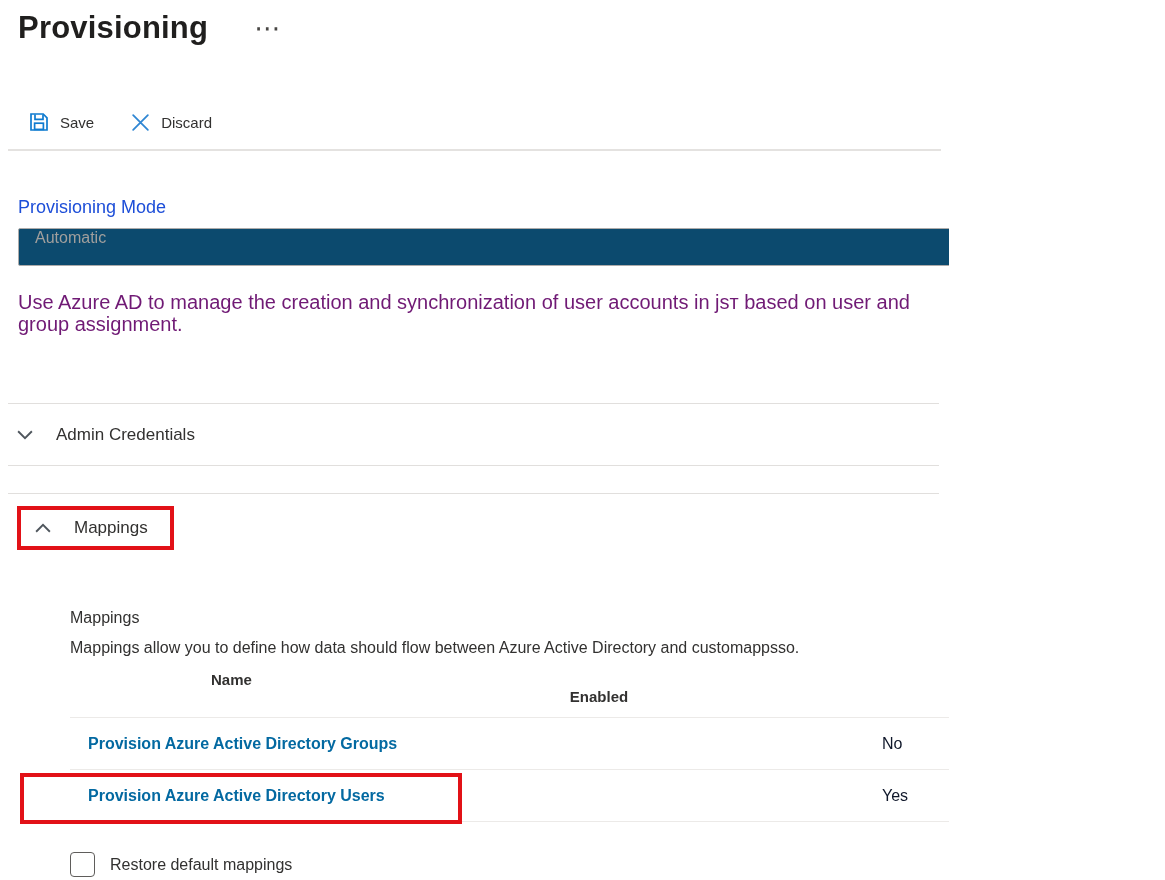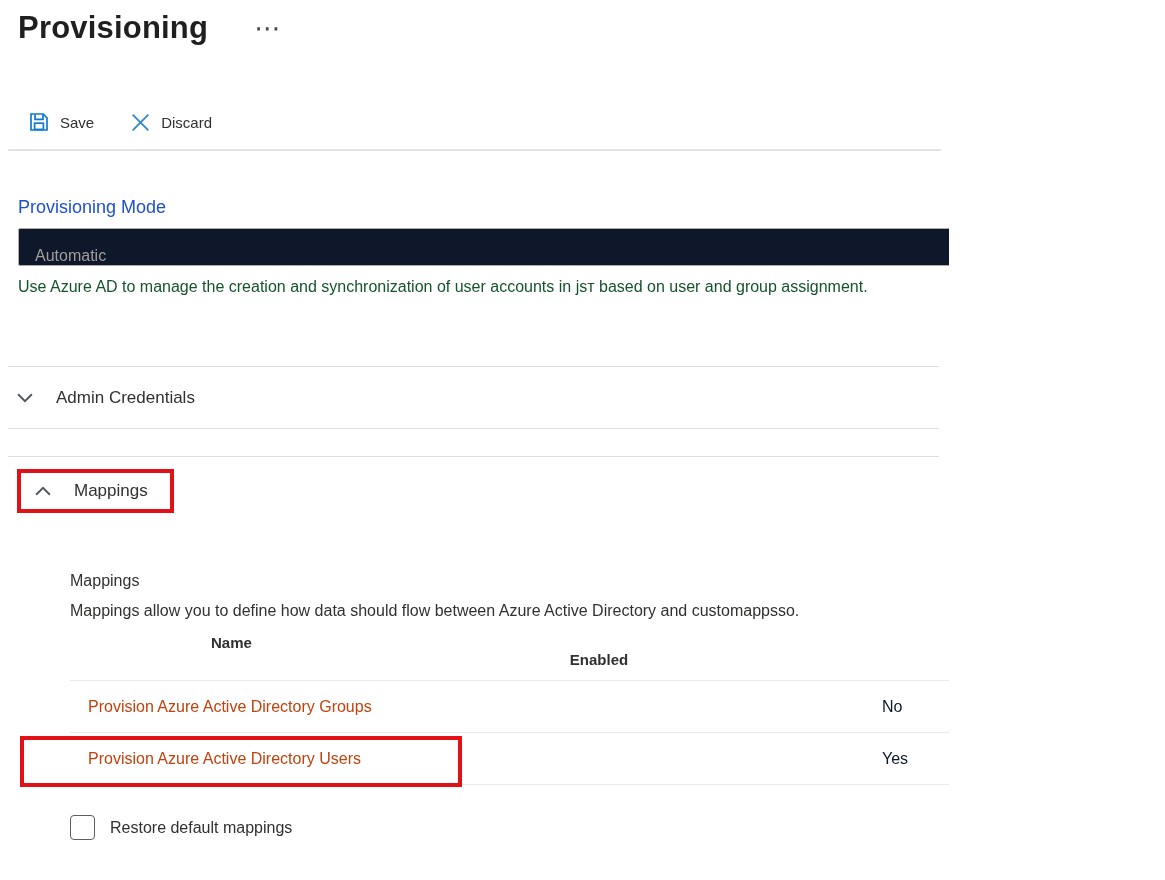--- a/index.html
+++ b/index.html
@@ -19,26 +19,26 @@
   .toolbar{display:flex;align-items:center;gap:36px;margin:52px 0 0 28px;height:36px;}
   .tb-item{display:flex;align-items:center;gap:10px;cursor:pointer;}
   .tb-label{font-size:15px;color:#323130;}
   .divider-strong{height:2px;background:#e4e2e0;margin:9px 8px 0 8px;}
   .divider{height:1px;background:#e1dfdd;margin:0 10px 0 8px;}
   
   .field-label{margin:46px 0 0 18px;font-size:18px;color:#1d4ed8;}
   .dropdown{
     box-sizing:border-box;
     margin:10px 0 0 18px;width:1122px;height:38px;
-    background:#0f172a;border:1px solid #adabaa;border-radius:2px;
-    display:flex;align-items:flex-end;justify-content:space-between;
+    background:#0c4a6e;border:1px solid #adabaa;border-radius:2px;
+    display:flex;align-items:flex-start;justify-content:space-between;
     padding:0 14px 0 16px;
   }
   .dropdown-value{font-size:16px;color:#a19f9d;}
-  .desc-text{margin:10px 18px 0 18px;font-size:16px;color:#14532d;line-height:22px;}
+  .desc-text{margin:25px 18px 0 18px;font-size:20px;color:#701a75;line-height:22px;}
   .gap-to-sections{height:68px;}
   
   .expander{display:flex;align-items:center;height:61px;padding-left:15px;cursor:pointer;}
   .expander-label{margin-left:21px;font-size:17px;color:#323130;}
   .spacer-28{height:27px;}
   .expander-open{height:70px;display:flex;align-items:flex-start;padding-top:12px;box-sizing:border-box;}
   .red-box-inline{
     display:inline-flex;align-items:center;
     margin-left:17px;
     border:4px solid #e21117;
@@ -49,21 +49,21 @@
   .panel{margin-left:70px;width:1058px;}
   .panel-heading{margin-top:45px;font-size:16px;color:#323130;}
   .panel-desc{margin-top:12px;font-size:16px;color:#323130;}
   .mtable{margin-top:14px;width:1058px;}
   .mt-header{display:flex;align-items:center;height:46px;border-bottom:1px solid #eceae8;flex-direction:column;}
   .mt-row{display:flex;align-items:center;height:51px;border-bottom:1px solid #eceae8;position:relative;}
   .col-name{width:812px;box-sizing:border-box;padding-left:18px;}
   .col-enabled{flex:1;}
   .mt-header .col-name,.mt-header .col-enabled{font-weight:700;font-size:15px;color:#323130;}
   .cell-text{font-size:16px;color:#0f172a;}
-  .link{font-size:16px;color:#c2410c;cursor:pointer;text-decoration:none;}
+  .link{font-size:16px;color:#0369a1;cursor:pointer;text-decoration:none;font-weight:bold;}
   .row-red-box{
     position:absolute;left:-50px;top:3px;
     width:434px;height:43px;
     border:4px solid #e21117;
     pointer-events:none;
   }
   
   .chk-row{display:flex;align-items:center;gap:15px;margin-top:30px;cursor:pointer;}
   .chk-box{
     box-sizing:border-box;width:25px;height:25px;

